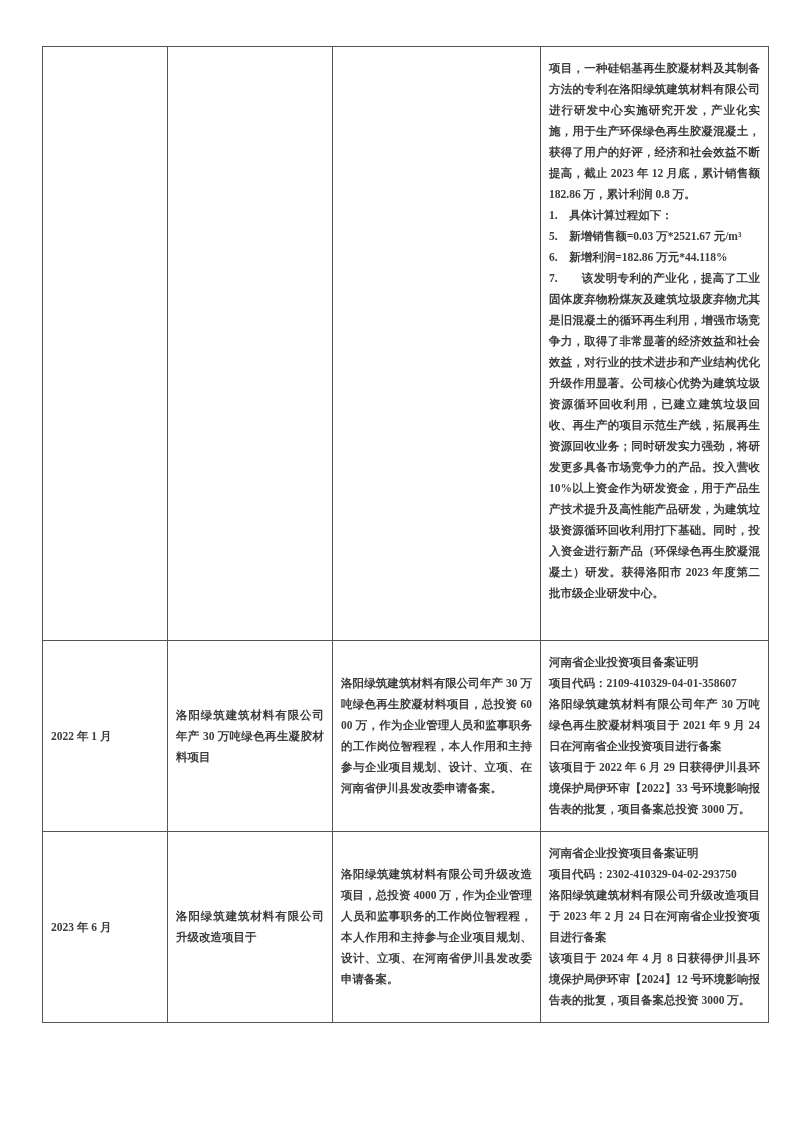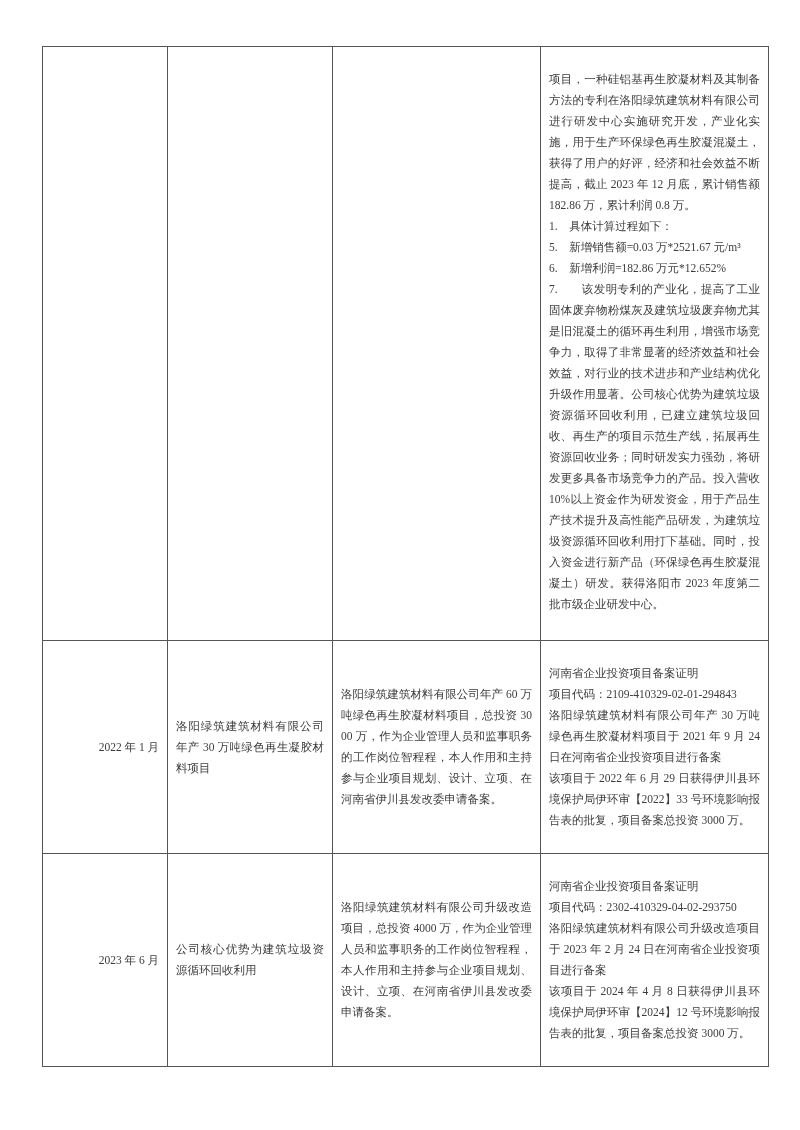--- a/index.html
+++ b/index.html
@@ -21,29 +21,30 @@
     top: 46px;
     width: 726px;
     border-collapse: collapse;
     table-layout: fixed;
   }
   .doc-table td {
     border: 1px solid #555555;
     color: #3c3c3c;
     font-size: 11.5px;
     line-height: 21px;
-    padding: 22px 8px;
+    padding: 11px 8px;
     vertical-align: middle;
     overflow: hidden;
+    font-weight: bold;
   }
   .doc-table tr.row-1 { height: 594px; }
   .doc-table tr.row-2 { height: 186px; }
   .doc-table tr.row-3 { height: 187px; }
   .doc-table td.col-date {
-    text-align: right;
+    text-align: left;
   }
   .doc-table td.col-project {
     text-align: left;
   }
   .doc-table td.col-cert {
     vertical-align: top;
   }
   .doc-table p {
     margin: 0;
     text-align: justify;
@@ -63,43 +64,43 @@
     </colgroup>
     <tbody>
       <tr class="row-1">
         <td class="col-date"></td>
         <td class="col-project"></td>
         <td class="col-role"></td>
         <td class="col-cert">
           <p>项目，一种硅铝基再生胶凝材料及其制备方法的专利在洛阳绿筑建筑材料有限公司进行研发中心实施研究开发，产业化实施，用于生产环保绿色再生胶凝混凝土，获得了用户的好评，经济和社会效益不断提高，截止 2023 年 12 月底，累计销售额 182.86 万，累计利润 0.8 万。</p>
           <p>1.　具体计算过程如下：</p>
           <p>5.　新增销售额=0.03 万*2521.67 元/m³</p>
-          <p>6.　新增利润=182.86 万元*12.652%</p>
+          <p>6.　新增利润=182.86 万元*44.118%</p>
           <p>7.　　该发明专利的产业化，提高了工业固体废弃物粉煤灰及建筑垃圾废弃物尤其是旧混凝土的循环再生利用，增强市场竞争力，取得了非常显著的经济效益和社会效益，对行业的技术进步和产业结构优化升级作用显著。公司核心优势为建筑垃圾资源循环回收利用，已建立建筑垃圾回收、再生产的项目示范生产线，拓展再生资源回收业务；同时研发实力强劲，将研发更多具备市场竞争力的产品。投入营收10%以上资金作为研发资金，用于产品生产技术提升及高性能产品研发，为建筑垃圾资源循环回收利用打下基础。同时，投入资金进行新产品（环保绿色再生胶凝混凝土）研发。获得洛阳市 2023 年度第二批市级企业研发中心。</p>
         </td>
       </tr>
       <tr class="row-2">
         <td class="col-date">2022 年 1 月</td>
         <td class="col-project">
           <p>洛阳绿筑建筑材料有限公司年产 30 万吨绿色再生凝胶材料项目</p>
         </td>
         <td class="col-role">
-          <p>洛阳绿筑建筑材料有限公司年产 60 万吨绿色再生胶凝材料项目，总投资 3000 万，作为企业管理人员和监事职务的工作岗位智程程，本人作用和主持参与企业项目规划、设计、立项、在河南省伊川县发改委申请备案。</p>
+          <p>洛阳绿筑建筑材料有限公司年产 30 万吨绿色再生胶凝材料项目，总投资 6000 万，作为企业管理人员和监事职务的工作岗位智程程，本人作用和主持参与企业项目规划、设计、立项、在河南省伊川县发改委申请备案。</p>
         </td>
         <td class="col-cert">
           <p>河南省企业投资项目备案证明</p>
-          <p>项目代码：2109-410329-02-01-294843</p>
+          <p>项目代码：2109-410329-04-01-358607</p>
           <p>洛阳绿筑建筑材料有限公司年产 30 万吨绿色再生胶凝材料项目于 2021 年 9 月 24 日在河南省企业投资项目进行备案</p>
           <p>该项目于 2022 年 6 月 29 日获得伊川县环境保护局伊环审【2022】33 号环境影响报告表的批复，项目备案总投资 3000 万。</p>
         </td>
       </tr>
       <tr class="row-3">
         <td class="col-date">2023 年 6 月</td>
         <td class="col-project">
-          <p>公司核心优势为建筑垃圾资源循环回收利用</p>
+          <p>洛阳绿筑建筑材料有限公司升级改造项目于</p>
         </td>
         <td class="col-role">
           <p>洛阳绿筑建筑材料有限公司升级改造项目，总投资 4000 万，作为企业管理人员和监事职务的工作岗位智程程，本人作用和主持参与企业项目规划、设计、立项、在河南省伊川县发改委申请备案。</p>
         </td>
         <td class="col-cert">
           <p>河南省企业投资项目备案证明</p>
           <p>项目代码：2302-410329-04-02-293750</p>
           <p>洛阳绿筑建筑材料有限公司升级改造项目于 2023 年 2 月 24 日在河南省企业投资项目进行备案</p>
           <p>该项目于 2024 年 4 月 8 日获得伊川县环境保护局伊环审【2024】12 号环境影响报告表的批复，项目备案总投资 3000 万。</p>
         </td>

